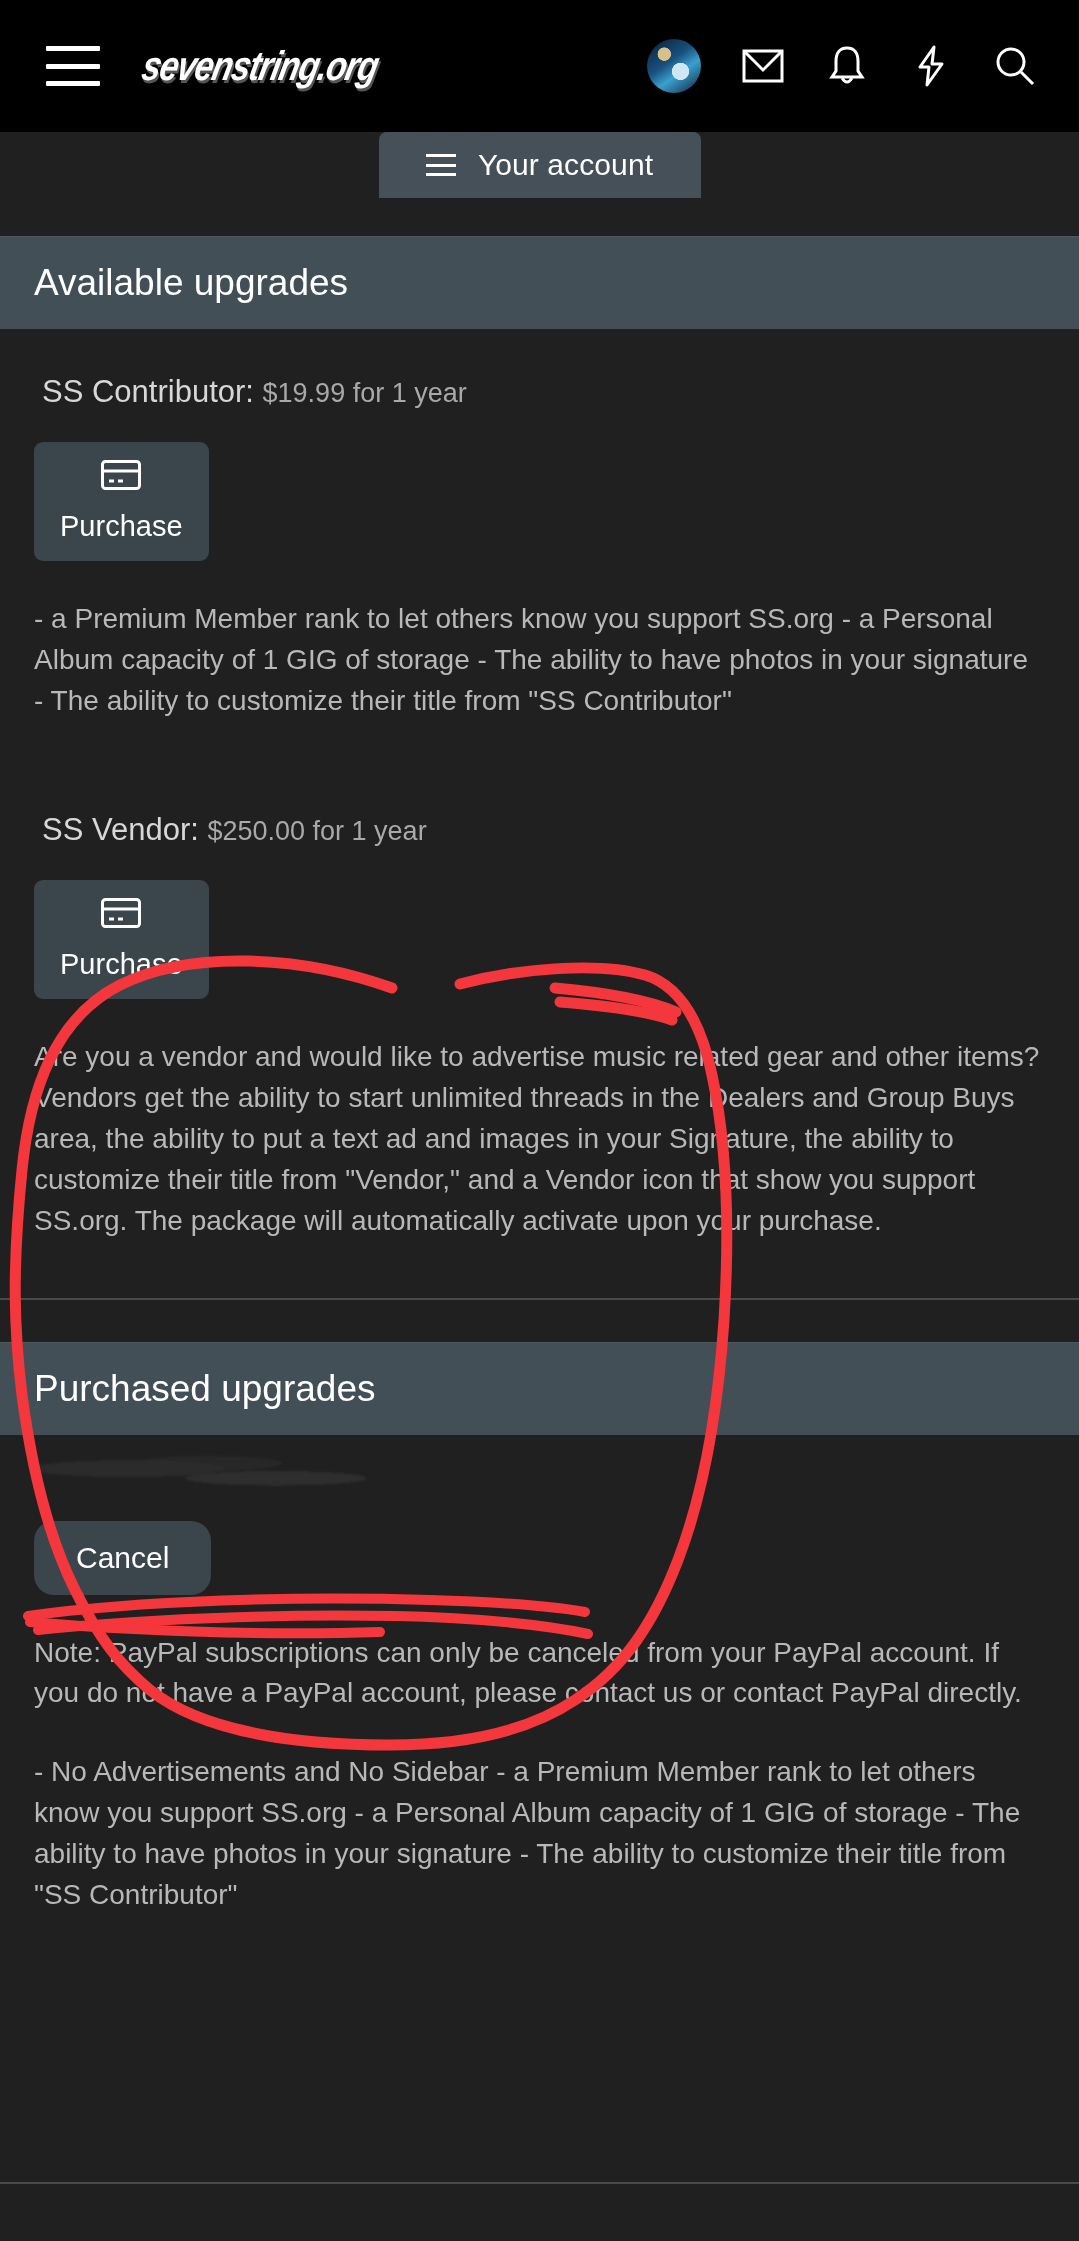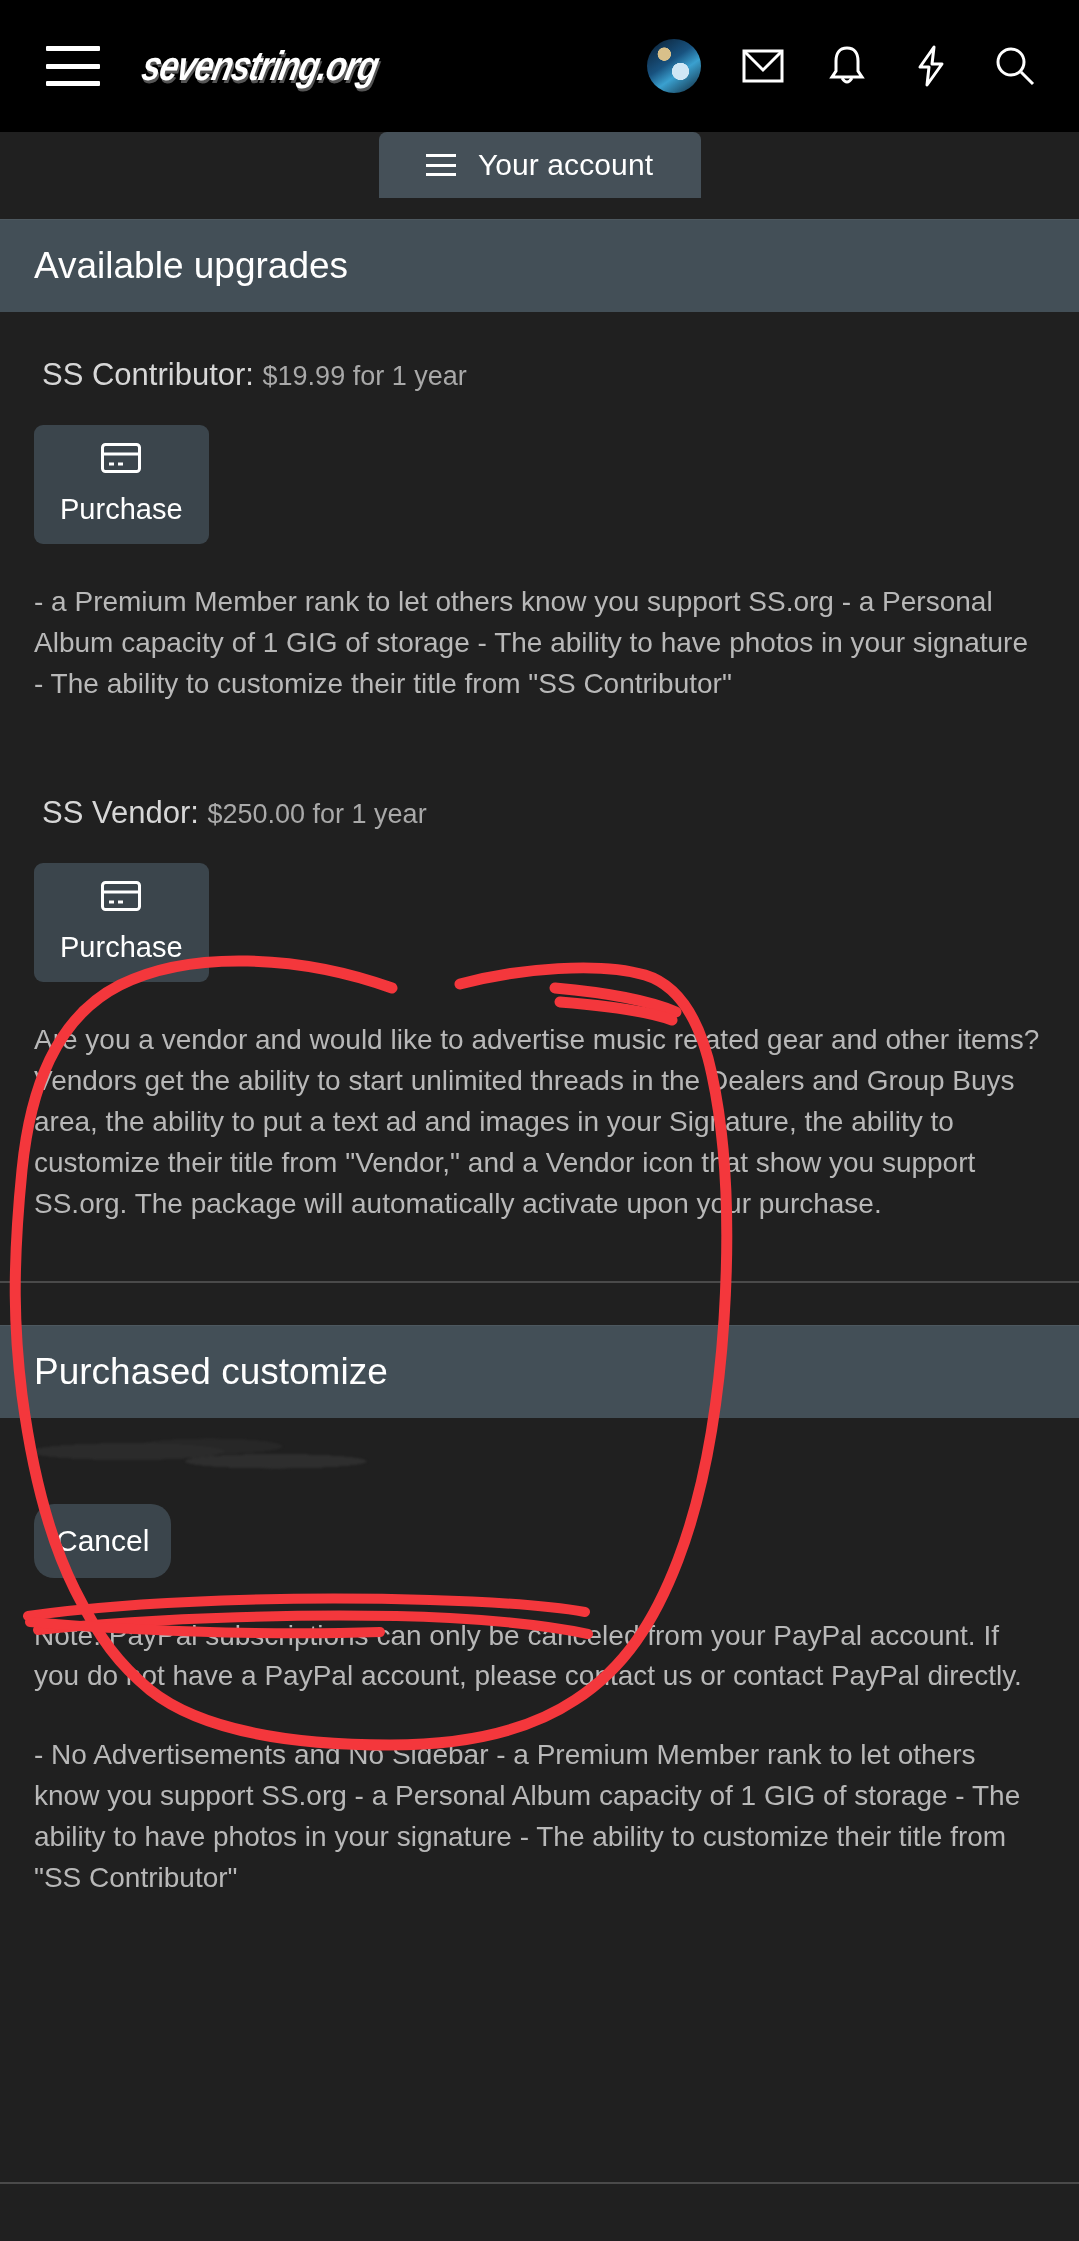--- a/index.html
+++ b/index.html
@@ -90,21 +90,21 @@
     align-items: center;
     justify-content: center;
     cursor: pointer;
   }
   .nav-icon svg { display: block; }
 
   
   .subbar {
     position: relative;
     width: 100%;
-    height: 87px;
+    height: 104px;
     background: #202020;
     display: flex;
     justify-content: center;
     align-items: flex-start;
   }
 
   .account-tab {
     width: 322px;
     height: 66px;
     background: #455058;
@@ -203,21 +203,21 @@
   }
 
   
   .cancel-btn {
     display: inline-flex;
     align-items: center;
     justify-content: flex-start;
     background: #3b454c;
     border: none;
     border-radius: 20px;
-    padding: 20px 22px;
+    padding: 20px 42px;
     margin-top: 26px;
     cursor: pointer;
   }
   .cancel-btn .btn-label {
     font-size: 30px;
     color: #ffffff;
   }
 
   
   .redacted {
@@ -361,21 +361,21 @@
       <p class="body-text">Are you a vendor and would like to advertise music related gear and other items? Vendors get the ability to start unlimited threads in the Dealers and Group Buys area, the ability to put a text ad and images in your Signature, the ability to customize their title from "Vendor," and a Vendor icon that show you support SS.org. The package will automatically activate upon your purchase.</p>
     </div>
 
     <div class="spacer-lg"></div>
   </div>
 
   <div class="divider"></div>
   <div style="height:42px;background:#202020;"></div>
 
   <div class="section-header">
-    <span class="title">Purchased customize</span>
+    <span class="title">Purchased upgrades</span>
   </div>
 
   <div class="panel">
 
 
     <div class="redacted"></div>
 
     <button class="cancel-btn">
       <span class="btn-label">Cancel</span>
     </button>

